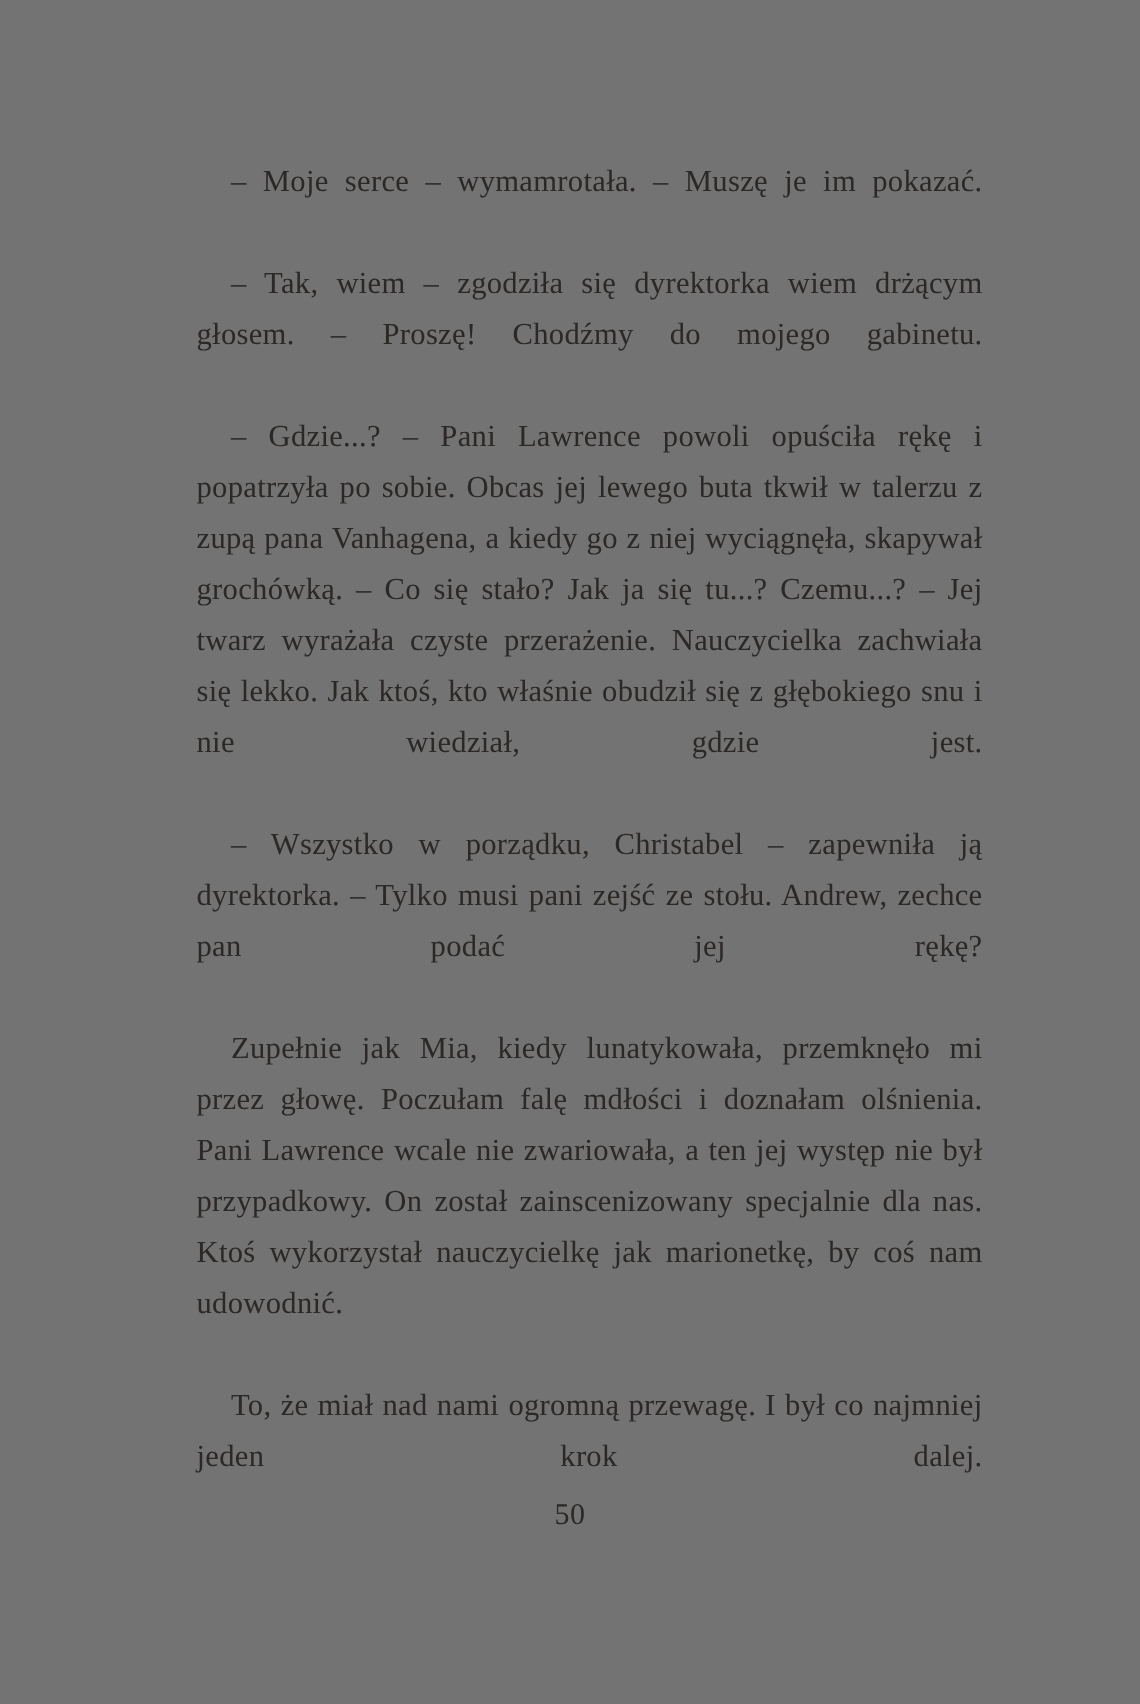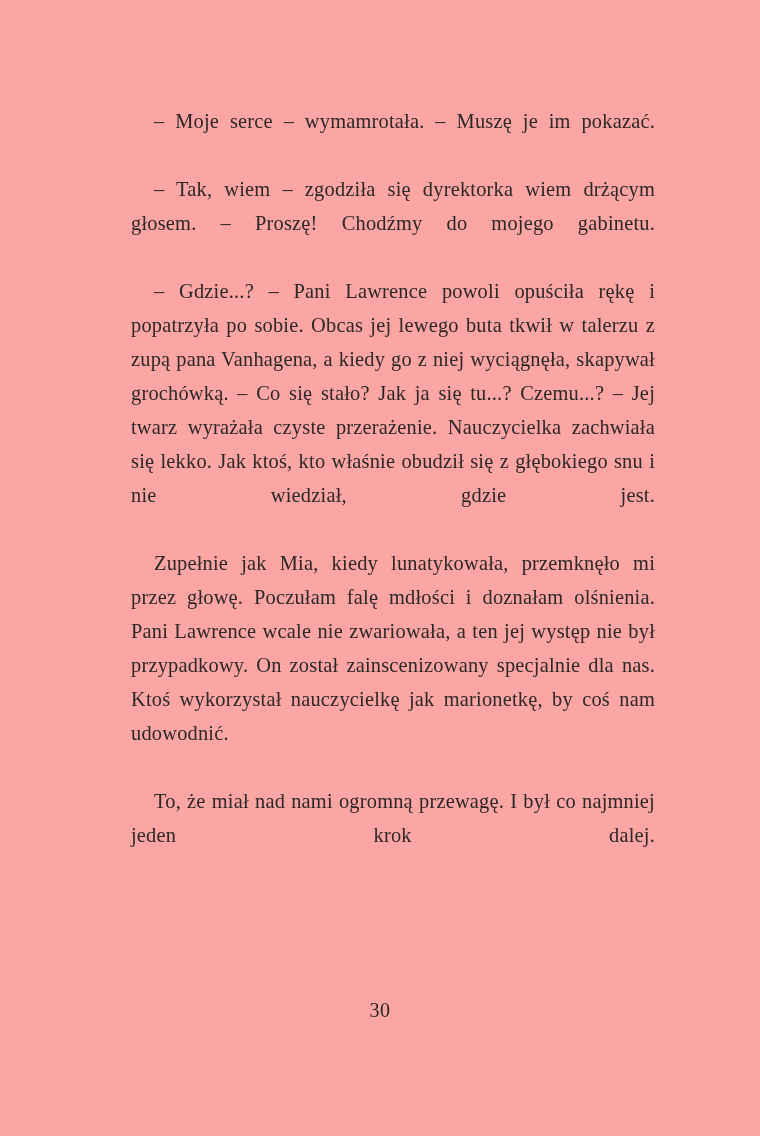--- a/index.html
+++ b/index.html
@@ -17,21 +17,21 @@
     overflow: hidden;
     -webkit-font-smoothing: antialiased;
   }
 
   .page {
     position: absolute;
     left: 0;
     top: 0;
     width: 760px;
     height: 1136px;
-    background: #fca5a5;
+    background: #737373;
   }
 
   .text-block {
     position: absolute;
     left: 131px;
     top: 104px;
     width: 524px;
   }
 
   .para {
@@ -69,19 +69,20 @@
 </style>
 </head>
 <body>
 
 <div class="page">
 
   <div class="text-block">
     <p class="para">– Moje serce – wymamrotała. – Muszę je im pokazać.</p>
     <p class="para">– Tak, wiem – zgodziła się dyrektorka wiem drżącym głosem. – Proszę! Chodźmy do mojego gabinetu.</p>
     <p class="para">– Gdzie...? – Pani Lawrence powoli opuściła rękę i popatrzyła po sobie. Obcas jej lewego buta tkwił w talerzu z zupą pana Vanhagena, a kiedy go z niej wyciągnęła, skapywał grochówką. – Co się stało? Jak ja się tu...? Czemu...? – Jej twarz wyrażała czyste przerażenie. Nauczycielka zachwiała się lekko. Jak ktoś, kto właśnie obudził się z głębokiego snu i nie wiedział, gdzie jest.</p>
+    <p class="para">– Wszystko w porządku, Christabel – zapewniła ją dyrektorka. – Tylko musi pani zejść ze stołu. Andrew, zechce pan podać jej rękę?</p>
     <p class="para">Zupełnie jak Mia, kiedy lunatykowała, przemknęło mi przez głowę. Poczułam falę mdłości i doznałam olśnienia. Pani Lawrence wcale nie zwariowała, a ten jej występ nie był przypadkowy. On został zainscenizowany specjalnie dla nas. Ktoś wykorzystał nauczycielkę jak marionetkę, by coś nam udowodnić.</p>
     <p class="para">To, że miał nad nami ogromną przewagę. I był co najmniej jeden krok dalej.</p>
   </div>
 
-  <div class="folio">30</div>
+  <div class="folio">50</div>
 
 </div>
 
 </body></html>

